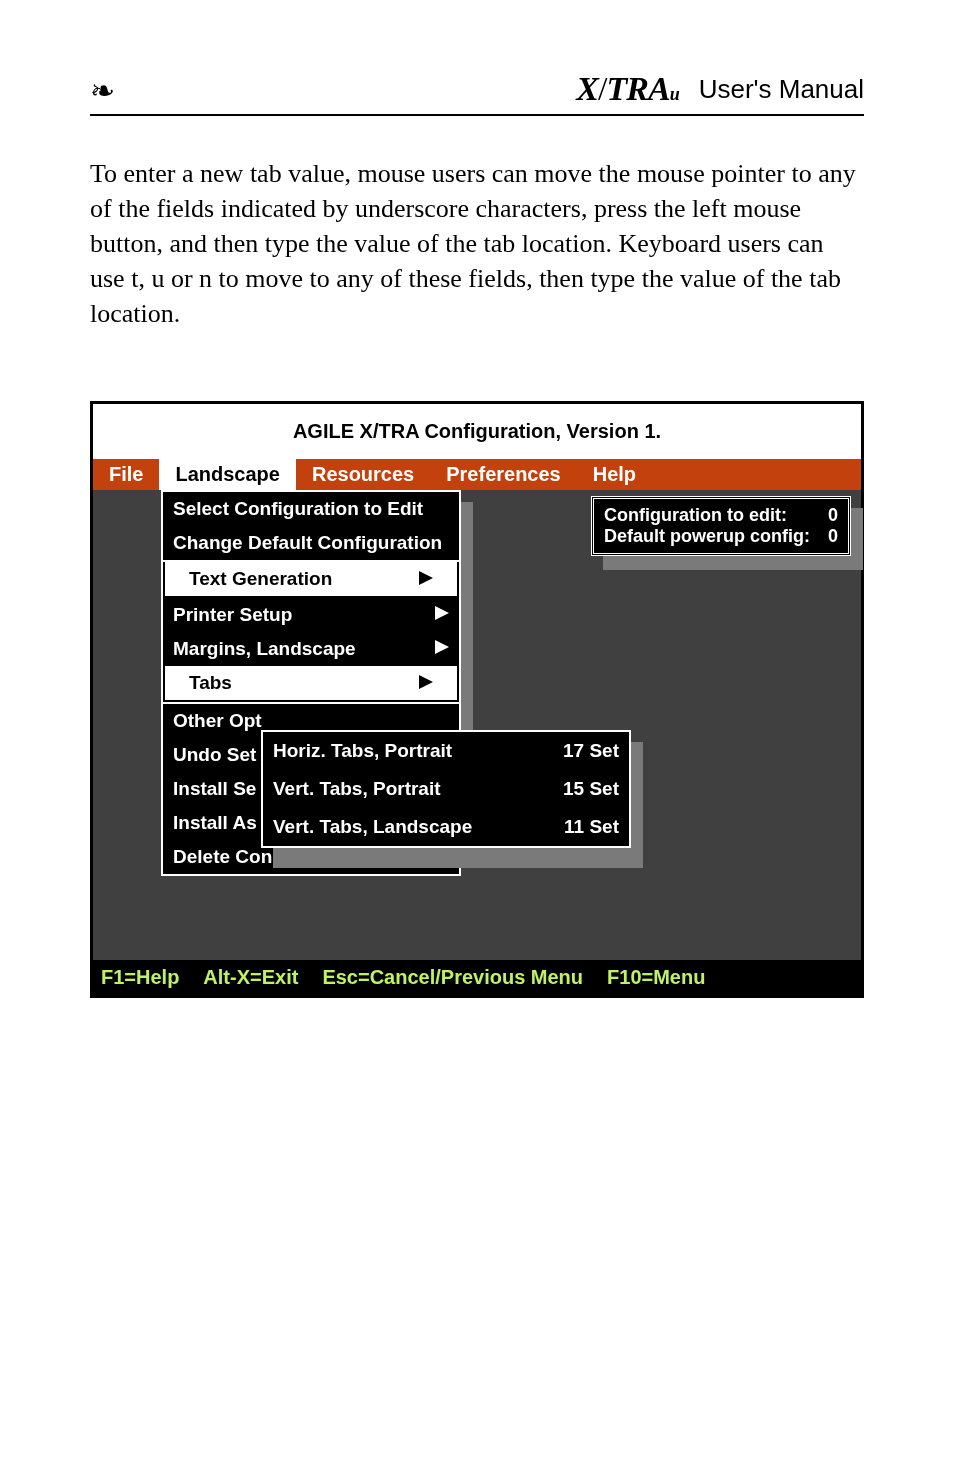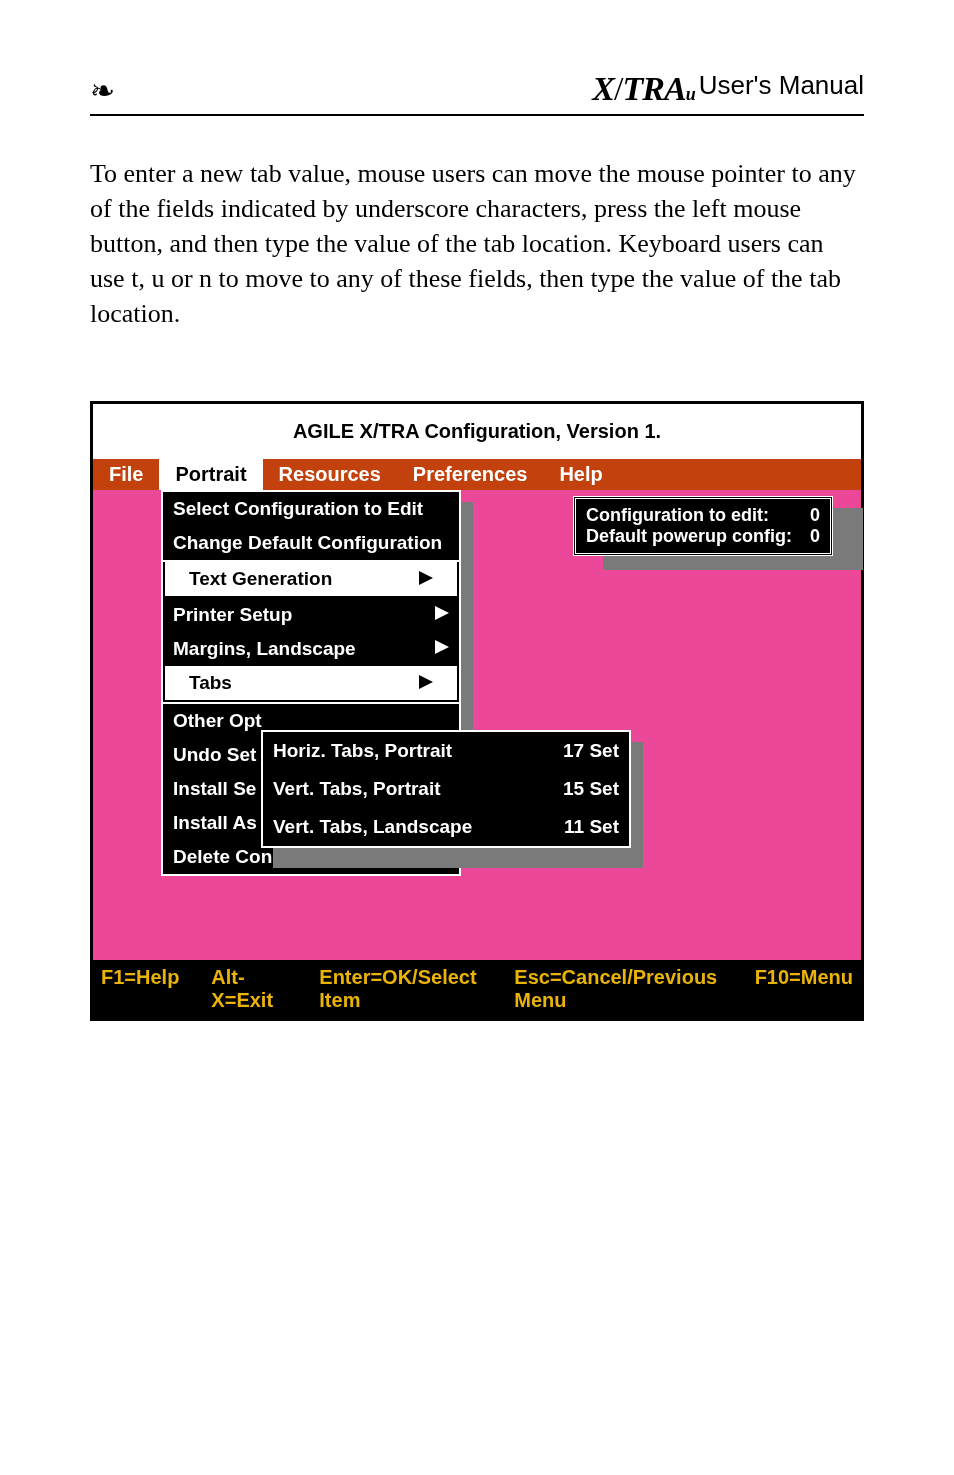--- a/index.html
+++ b/index.html
@@ -1,45 +1,45 @@
 <!DOCTYPE html>
 <html><head>
 <meta charset="utf-8">
 <style>
   * { box-sizing: border-box; margin: 0; padding: 0; }
   html, body { width: 954px; height: 1475px; background: #fff; font-family: Georgia, 'Times New Roman', serif; color: #000; }
   .page { padding: 70px 90px 0 90px; }
   .header { display: flex; align-items: flex-end; justify-content: space-between; border-bottom: 2px solid #000; padding-bottom: 6px; margin-bottom: 40px; }
   .header-left { font-size: 30px; }
-  .header-right { display: flex; align-items: flex-start; gap: 4px; }
+  .header-right { display: flex; align-items: center; gap: 20px; }
   .xtra { font-family: 'Times New Roman', serif; font-style: italic; font-weight: bold; font-size: 34px; letter-spacing: -1px; }
   .xtra .slash { font-style: normal; font-weight: normal; }
   .xtra .sub { font-size: 18px; vertical-align: baseline; }
   .um { font-family: "Lucida Sans", "Segoe UI", sans-serif; font-size: 26px; }
   .body-text { font-size: 26px; line-height: 1.35; margin-bottom: 70px; }
   .app { width: 100%; border: 3px solid #000; background: #000; color: #fff; font-family: "MS Sans Serif", "Tahoma", sans-serif; }
   .titlebar { background: #fff; color: #000; text-align: center; font-weight: bold; font-size: 20px; padding: 16px 0; }
   .menubar { display: flex; background: #c2410c; color: #fff; font-weight: bold; font-size: 20px; }
   .menubar .mi { padding: 4px 16px; }
   .menubar .mi.open { background: #fff; color: #000; }
-  .workspace { position: relative; background: #ec4899; height: 470px; }
+  .workspace { position: relative; background: #404040; height: 470px; }
   .shadow { position: absolute; background: #7a7a7a; }
   .dropdown1-shadow { left: 80px; top: 12px; width: 300px; height: 360px; }
   .dropdown1 { position: absolute; left: 68px; top: 0; width: 300px; background: #000; color: #fff; font-weight: bold; font-size: 19px; border: 2px solid #fff; }
   .dropdown1 .di { padding: 6px 10px; display: flex; justify-content: space-between; align-items: center; }
   .dropdown1 .di.sub .arrow { color: #fff; font-size: 16px; }
   .dropdown1 .hl { background: #fff; color: #000; margin: 0 2px 2px 2px; padding: 6px 24px; display: flex; justify-content: space-between; align-items: center; }
   .dropdown1 .sep { border-top: 2px solid #fff; margin: 0; }
   .submenu-shadow { left: 180px; top: 252px; width: 370px; height: 126px; }
   .submenu { position: absolute; left: 168px; top: 240px; width: 370px; background: #000; color: #fff; border: 2px solid #fff; font-weight: bold; font-size: 19px; }
   .submenu .si { display: flex; justify-content: space-between; padding: 8px 10px; }
   .infobox-shadow { left: 510px; top: 18px; width: 260px; height: 62px; }
-  .infobox { position: absolute; left: 480px; top: 6px; width: 260px; background: #000; color: #fff; border: 3px double #fff; font-weight: bold; font-size: 18px; padding: 6px 10px; }
+  .infobox { position: absolute; left: 498px; top: 6px; width: 260px; background: #000; color: #fff; border: 3px double #fff; font-weight: bold; font-size: 18px; padding: 6px 10px; }
   .infobox .row { display: flex; justify-content: space-between; white-space: nowrap; }
-  .statusbar { background: #000; color: #eab308; font-weight: bold; font-size: 20px; padding: 6px 8px; display: flex; gap: 32px; }
+  .statusbar { background: #000; color: #bef264; font-weight: bold; font-size: 20px; padding: 6px 8px; display: flex; gap: 24px; }
   .arrow-svg { width: 14px; height: 14px; }
 </style>
 </head>
 <body>
 
 <div class="page">
 
   <div class="header">
     <div class="header-left">❧</div>
     <div class="header-right">
@@ -48,21 +48,21 @@
     </div>
   </div>
 
   <p class="body-text">To enter a new tab value, mouse users can move the mouse pointer to any of the fields indicated by underscore characters, press the left mouse button, and then type the value of the tab location. Keyboard users can use t, u or n to move to any of these fields, then type the value of the tab location.</p>
 
   <div class="app">
     <div class="titlebar">AGILE X/TRA Configuration, Version 1.</div>
 
     <div class="menubar">
       <div class="mi">File</div>
-      <div class="mi open">Portrait</div>
+      <div class="mi open">Landscape</div>
       <div class="mi">Resources</div>
       <div class="mi">Preferences</div>
       <div class="mi">Help</div>
     </div>
 
     <div class="workspace">
 
       <div class="shadow dropdown1-shadow"></div>
       <div class="dropdown1">
         <div class="di">
@@ -140,19 +140,18 @@
           <span>Default powerup config:</span>
           <span>0</span>
         </div>
       </div>
 
     </div>
 
     <div class="statusbar">
       <span>F1=Help</span>
       <span>Alt-X=Exit</span>
-      <span>Enter=OK/Select Item</span>
       <span>Esc=Cancel/Previous Menu</span>
       <span>F10=Menu</span>
     </div>
   </div>
 
 </div>
 
 </body></html>

